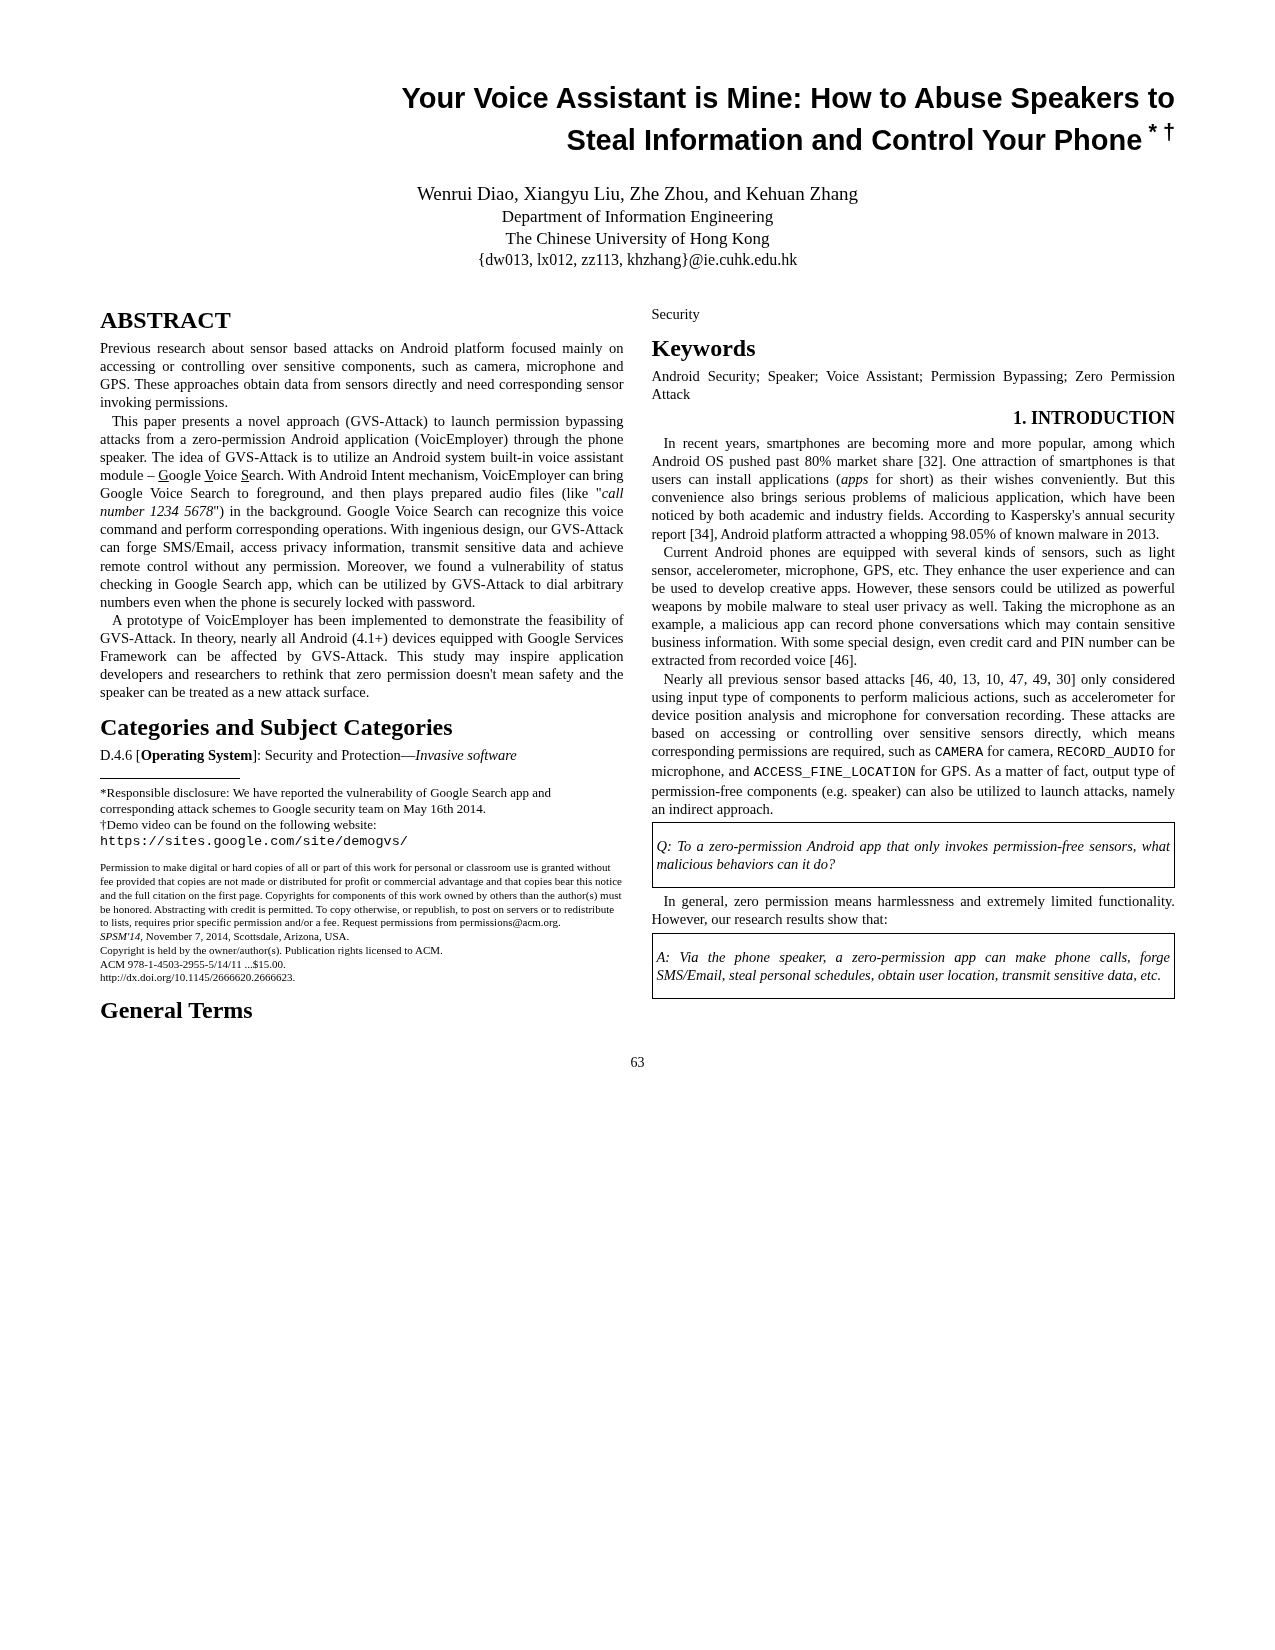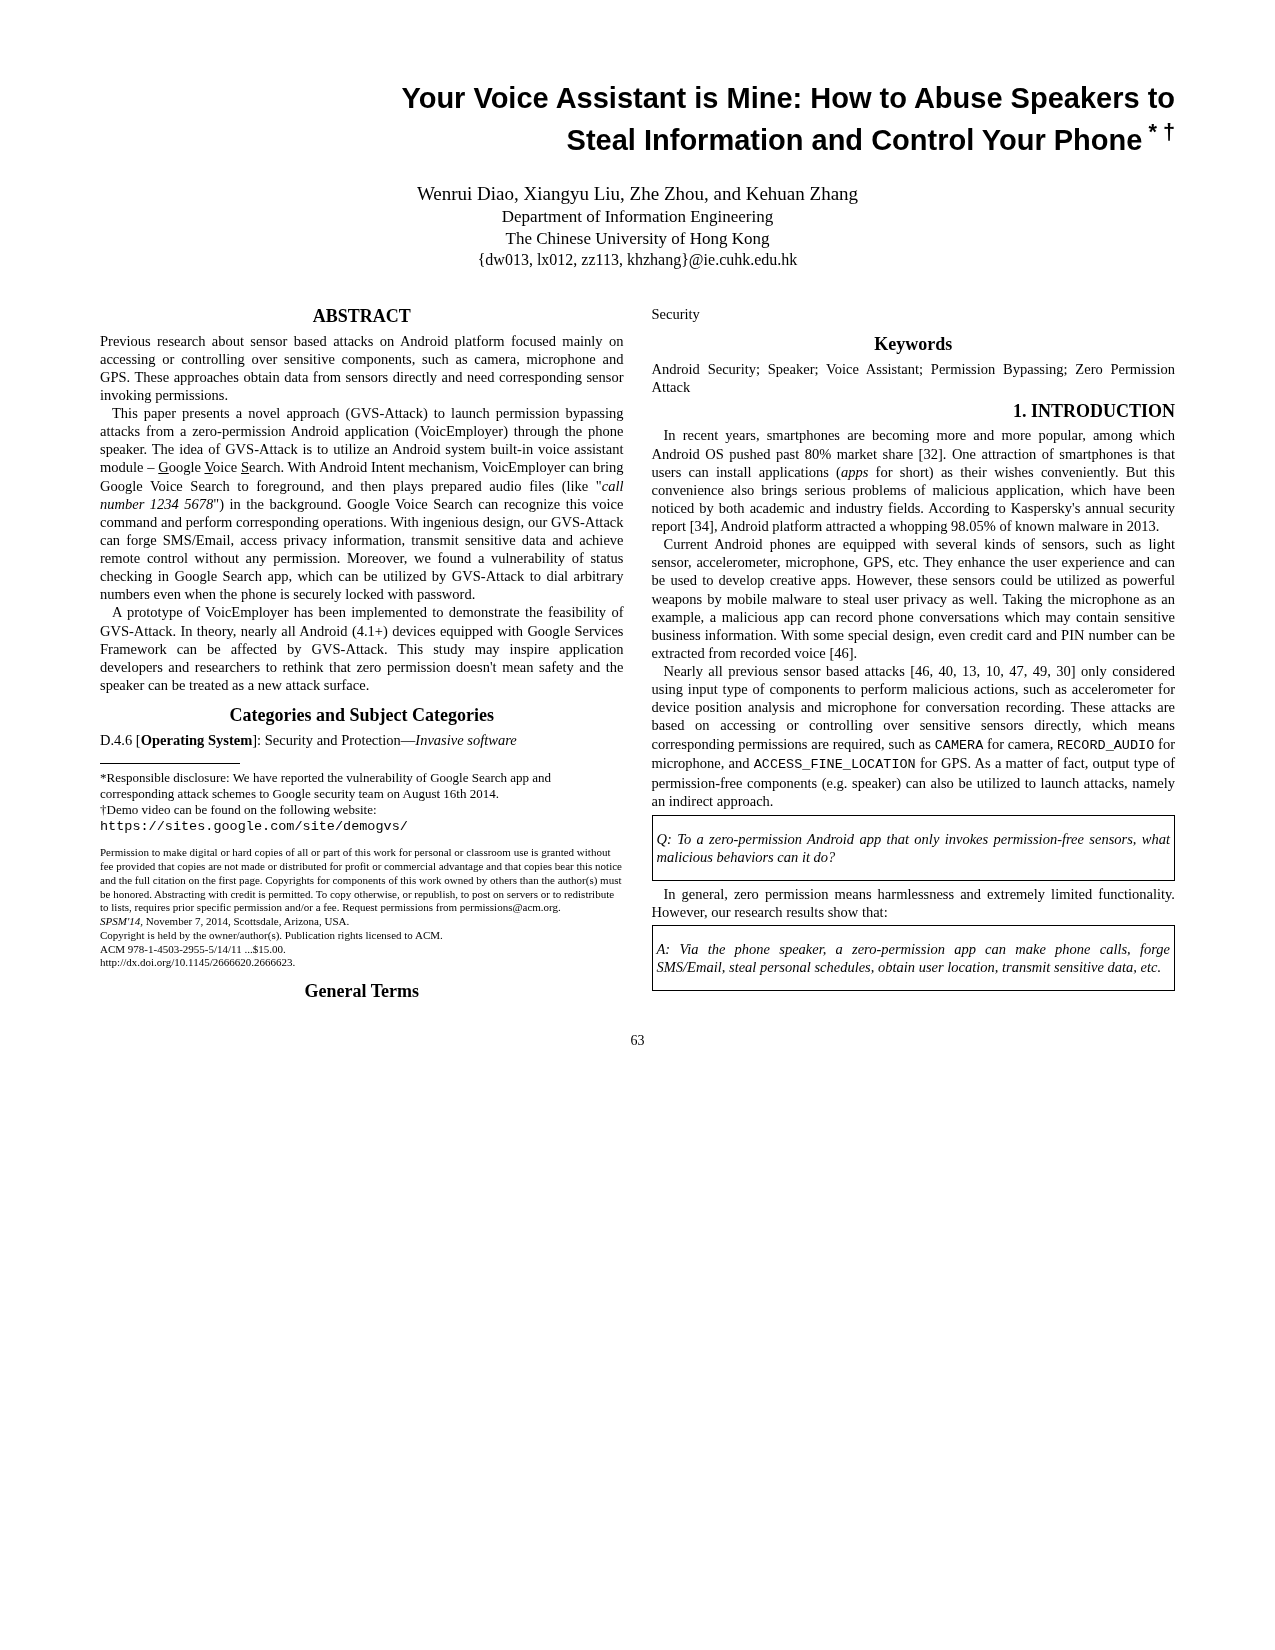--- a/index.html
+++ b/index.html
@@ -43,24 +43,24 @@
       column-count: 2;
       column-gap: 28px;
       font-size: 14.5px;
       line-height: 1.25;
       text-align: justify;
     }
 
     .section-h {
       font-family: "Times New Roman", Times, serif;
       font-weight: bold;
-      font-size: 18px;
+      font-size: 24px;
       margin-top: 10px;
       margin-bottom: 4px;
-      text-align: center;
+      text-align: left;
     }
 
     .section-num {
       font-family: "Times New Roman", Times, serif;
       font-weight: bold;
       font-size: 18px;
       margin-top: 4px;
       margin-bottom: 4px;
       text-align: right;
     }
@@ -154,21 +154,21 @@
   </p>
   <p class="para">A prototype of VoicEmployer has been implemented to demonstrate the feasibility of GVS-Attack. In theory, nearly all Android (4.1+) devices equipped with Google Services Framework can be affected by GVS-Attack. This study may inspire application developers and researchers to rethink that zero permission doesn't mean safety and the speaker can be treated as a new attack surface.</p>
 
   <div class="section-h">Categories and Subject Categories</div>
   <p class="para-noindent">
     <span>D.4.6 [</span><span class="bold">Operating System</span><span>]: Security and Protection—</span><span class="italic">Invasive software</span>
   </p>
 
   <div class="colbreak-avoid">
     <hr class="footnote-sep">
-    <div class="footnote">*Responsible disclosure: We have reported the vulnerability of Google Search app and corresponding attack schemes to Google security team on August 16th 2014.</div>
+    <div class="footnote">*Responsible disclosure: We have reported the vulnerability of Google Search app and corresponding attack schemes to Google security team on May 16th 2014.</div>
     <div class="footnote">
       <span>†Demo video can be found on the following website: </span><span class="mono">https://sites.google.com/site/demogvs/</span>
     </div>
 
     <div class="permission">
       <div>Permission to make digital or hard copies of all or part of this work for personal or classroom use is granted without fee provided that copies are not made or distributed for profit or commercial advantage and that copies bear this notice and the full citation on the first page. Copyrights for components of this work owned by others than the author(s) must be honored. Abstracting with credit is permitted. To copy otherwise, or republish, to post on servers or to redistribute to lists, requires prior specific permission and/or a fee. Request permissions from permissions@acm.org.</div>
       <div><span class="italic">SPSM'14,</span><span> November 7, 2014, Scottsdale, Arizona, USA.</span></div>
       <div>Copyright is held by the owner/author(s). Publication rights licensed to ACM.</div>
       <div>ACM 978-1-4503-2955-5/14/11 ...$15.00.</div>
       <div>http://dx.doi.org/10.1145/2666620.2666623.</div>

